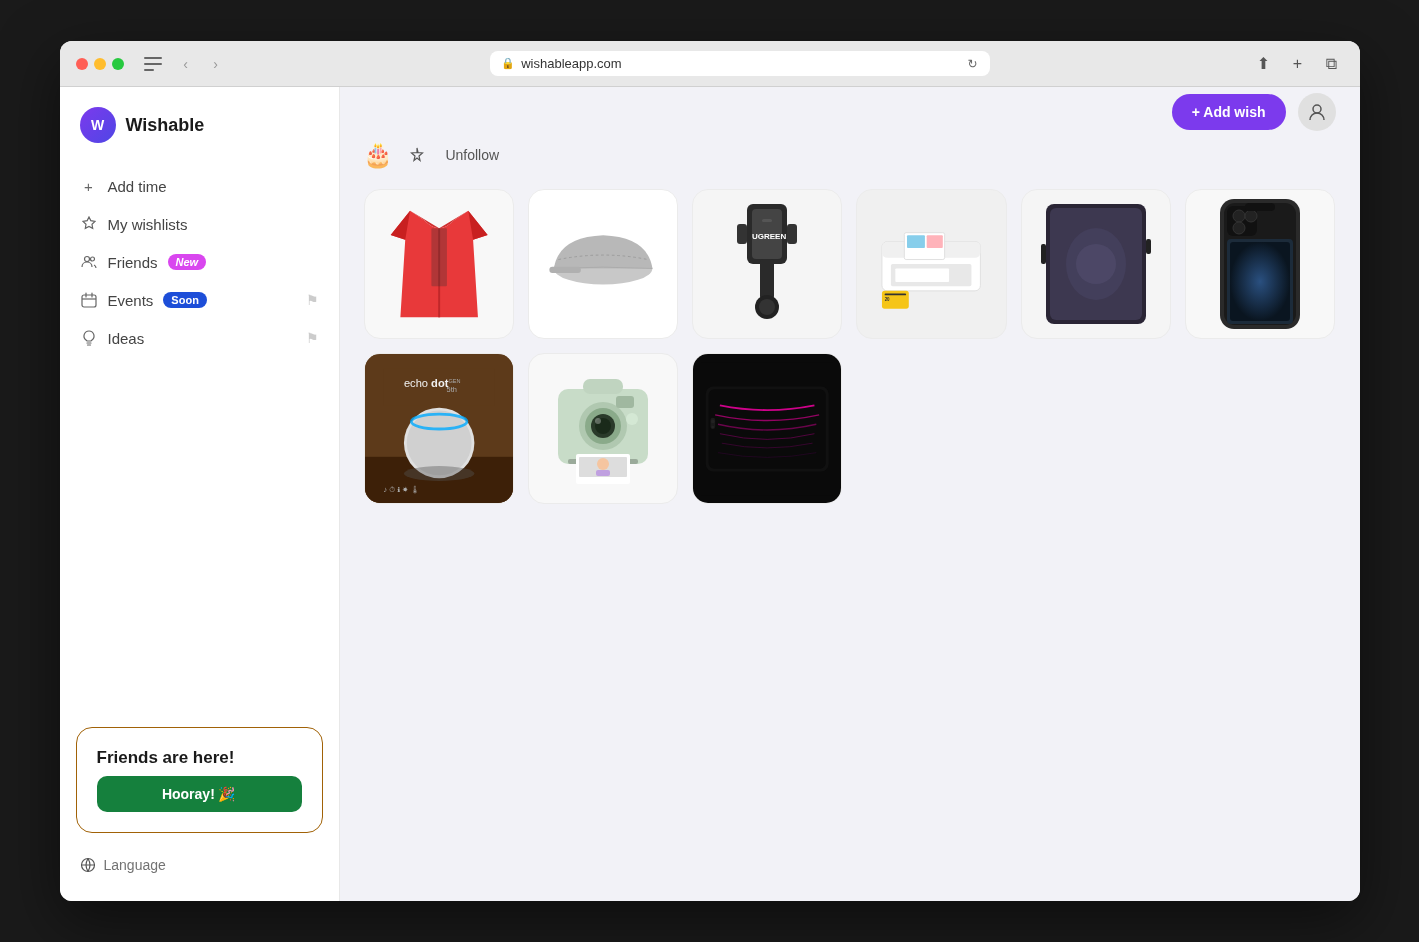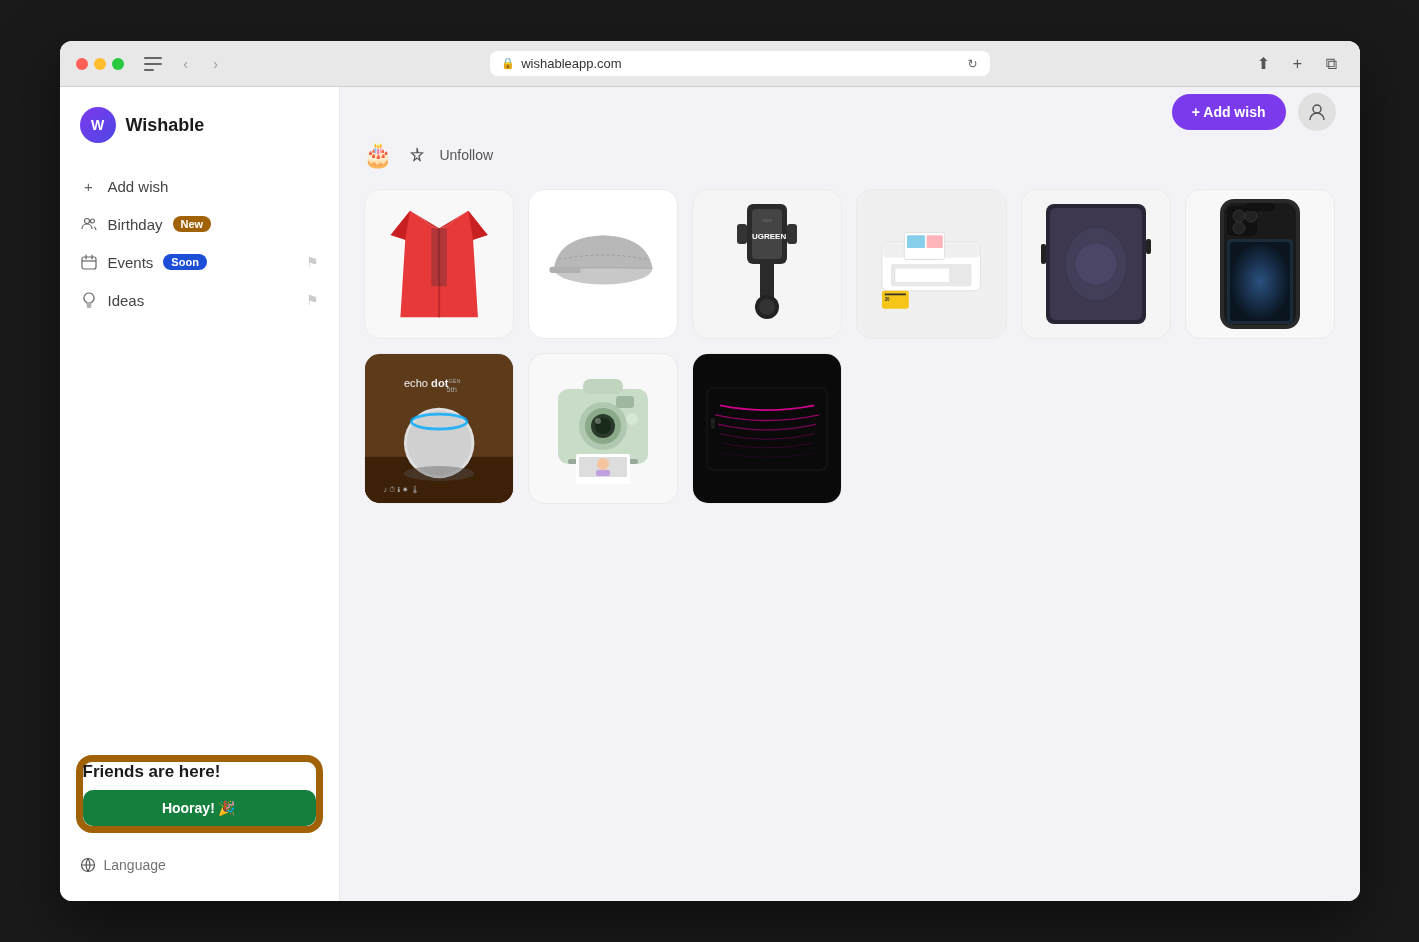--- a/index.html
+++ b/index.html
@@ -159,40 +159,42 @@
       justify-content: center;
       color: #666;
     }
     .badge {
       font-size: 11px;
       font-weight: 600;
       padding: 2px 8px;
       border-radius: 20px;
     }
     .badge-new {
-      background: #a16207;
+      background: #d946ef;
       color: white;
+      font-style: italic;
     }
     .badge-soon {
       background: #1d4ed8;
       color: white;
     }
     .pin-icon {
       margin-left: auto;
       color: #ccc;
       font-size: 14px;
     }
     .sidebar-bottom {
       margin-top: auto;
       padding: 0 16px;
     }
     .promo-card {
       background: white;
-      border: 7px solid #a16207;
+      border: 1px solid #a16207;
       border-radius: 16px;
+      padding: 20px;
       margin-bottom: 16px;
     }
     .promo-title {
       font-size: 17px;
       font-weight: 700;
       color: #1a1a1a;
       margin-bottom: 8px;
     }
     .promo-text {
       font-size: 13px;
@@ -282,21 +284,21 @@
       font-size: 28px;
       font-weight: 800;
       color: #1a1a1a;
     }
     .wishlist-emoji {
       font-size: 24px;
     }
     .unfollow-btn {
       display: flex;
       align-items: center;
-      gap: 14px;
+      gap: 20px;
       background: none;
       border: none;
       cursor: pointer;
       color: #555;
       font-size: 14px;
       margin-left: 4px;
       justify-content: center;
     }
     .items-grid {
       display: grid;
@@ -397,32 +399,40 @@
   <div class="browser-content">
 
     <div class="sidebar">
       <div class="logo-area">
         <div class="logo-icon">W</div>
         <span class="logo-text">Wishable</span>
       </div>
 
       <div class="nav-item">
         <div class="nav-icon">+</div>
-        <span>Add wish</span>
+        <span>Add time</span>
+      </div>
+      <div class="nav-item">
+        <div class="nav-icon">
+          <svg width="16" height="16" viewBox="0 0 16 16" fill="none">
+            <path d="M8 1l1.8 3.6L14 5.4l-3 2.9.7 4.1L8 10.4l-3.7 2 .7-4.1-3-2.9 4.2-.8L8 1z" stroke="#666" stroke-width="1.2" fill="none"></path>
+          </svg>
+        </div>
+        <span>My wishlists</span>
       </div>
       <div class="nav-item">
         <div class="nav-icon">
           <svg width="16" height="16" viewBox="0 0 16 16" fill="none">
             <circle cx="6" cy="5" r="2.5" stroke="#666" stroke-width="1.2"></circle>
             <path d="M1 13c0-2.8 2.2-5 5-5s5 2.2 5 5" stroke="#666" stroke-width="1.2"></path>
             <circle cx="11.5" cy="5" r="2" stroke="#666" stroke-width="1.2"></circle>
             <path d="M13 11c1.1.5 2 1.7 2 3" stroke="#666" stroke-width="1.2"></path>
           </svg>
         </div>
-        <span>Birthday</span>
+        <span>Friends</span>
         <span class="badge badge-new">New</span>
       </div>
       <div class="nav-item">
         <div class="nav-icon">
           <svg width="16" height="16" viewBox="0 0 16 16" fill="none">
             <rect x="1" y="3" width="14" height="12" rx="2" stroke="#666" stroke-width="1.2"></rect>
             <path d="M1 7h14" stroke="#666" stroke-width="1.2"></path>
             <path d="M5 1v4M11 1v4" stroke="#666" stroke-width="1.2" stroke-linecap="round"></path>
           </svg>
         </div>

